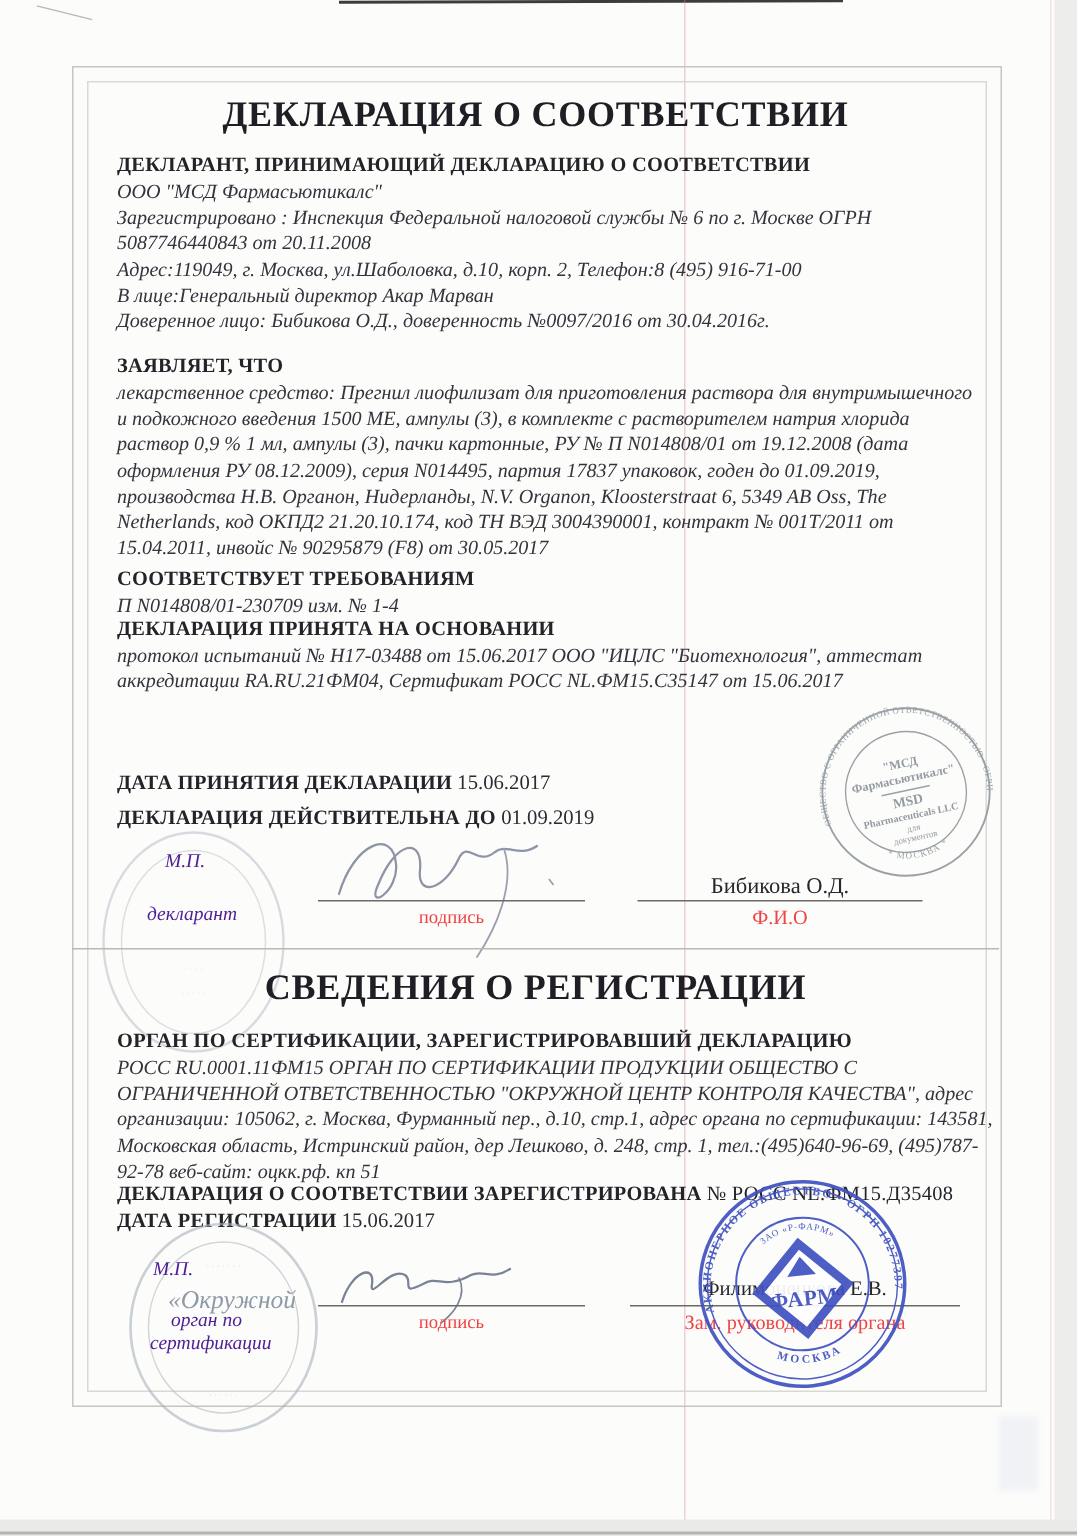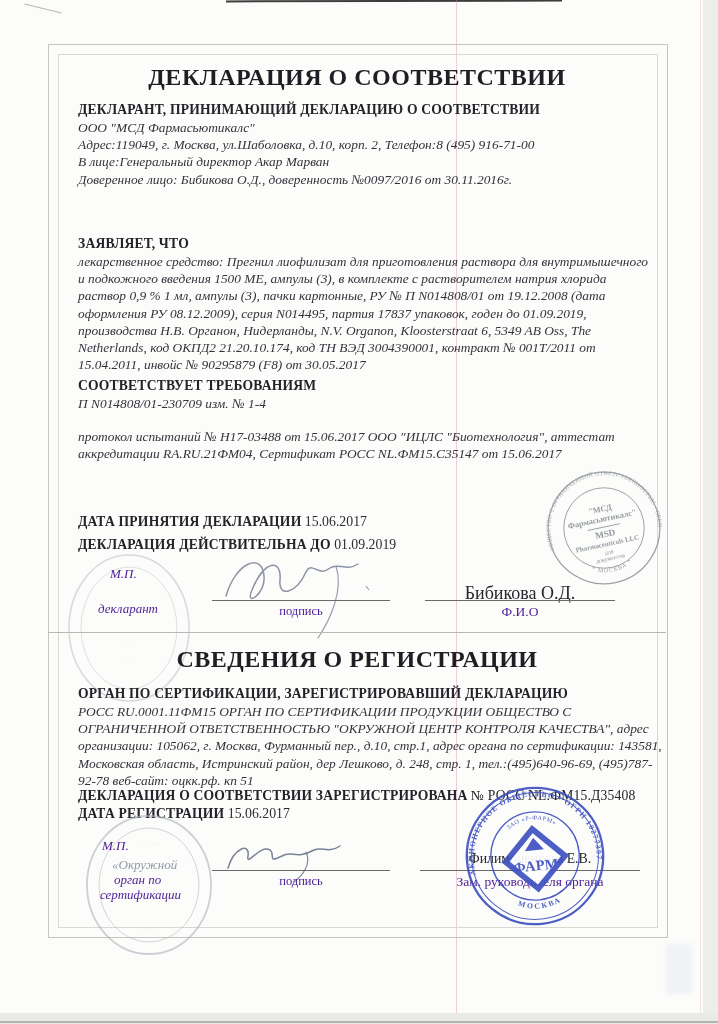--- a/index.html
+++ b/index.html
@@ -14,21 +14,21 @@
   .frame-inner{border:1px solid #d9d8d2;}
   .doc-title{
     width:618px;text-align:center;font-weight:bold;font-size:24px;
     letter-spacing:.5px;color:#1e1e24;
   }
   .h{font-weight:bold;font-size:13.6px;color:#23232a;letter-spacing:.2px;}
   .i{font-style:italic;font-size:13.4px;line-height:17.2px;color:#33333d;}
   .val{font-weight:normal;}
   .block{width:578px;}
   .sig-line{border-bottom:1px solid #6a6a66;height:0;}
-  .sig-label{font-size:12.5px;text-align:center;color:#4c1d95;}
+  .sig-label{font-size:12.5px;text-align:center;color:#ef4444;}
   .mp{font-style:italic;font-size:13px;color:#4c1d95;}
   .stampword{color:#8f9aa8;}
   .divider{background:#b9b8b2;height:1px;}
   .artifact{pointer-events:none;}
   svg text{font-family:"Liberation Serif","DejaVu Serif",serif;}
 </style>
 </head>
 <body>
 
 <div id="canvas">
@@ -43,30 +43,32 @@
   <div class="abs artifact" style="left:666px;top:944px;width:26px;height:50px;background:rgba(90,110,200,.07);filter:blur(2px);"></div>
 
   <div class="abs frame" style="left:48px;top:44px;width:618px;height:892px;"></div>
   <div class="abs frame-inner" style="left:58px;top:54px;width:598px;height:872px;"></div>
 
   <div class="abs doc-title" style="left:48px;top:64px;">ДЕКЛАРАЦИЯ О СООТВЕТСТВИИ</div>
 
   <div class="abs h" style="left:78px;top:102px;">ДЕКЛАРАНТ, ПРИНИМАЮЩИЙ ДЕКЛАРАЦИЮ О СООТВЕТСТВИИ</div>
   <div class="abs block" style="left:78px;top:119px;">
     <div class="i">ООО "МСД Фармасьютикалс"</div>
+    <div class="i">Зарегистрировано : Инспекция Федеральной налоговой службы № 6 по г. Москве ОГРН 5087746440843 от 20.11.2008</div>
     <div class="i">Адрес:119049, г. Москва, ул.Шаболовка, д.10, корп. 2, Телефон:8 (495) 916-71-00</div>
     <div class="i">В лице:Генеральный директор Акар Марван</div>
-    <div class="i">Доверенное лицо: Бибикова О.Д., доверенность №0097/2016 от 30.11.2016г.</div>
+    <div class="i">Доверенное лицо: Бибикова О.Д., доверенность №0097/2016 от 30.04.2016г.</div>
   </div>
 
   <div class="abs h" style="left:78px;top:236px;">ЗАЯВЛЯЕТ, ЧТО</div>
   <div class="abs block i" style="left:78px;top:253px;">лекарственное средство: Прегнил лиофилизат для приготовления раствора для внутримышечного и подкожного введения 1500 МЕ, ампулы (3), в комплекте с растворителем натрия хлорида раствор 0,9 % 1 мл, ампулы (3), пачки картонные, РУ № П N014808/01 от 19.12.2008 (дата оформления РУ 08.12.2009), серия N014495, партия 17837 упаковок, годен до 01.09.2019, производства Н.В. Органон, Нидерланды, N.V. Organon, Kloosterstraat 6, 5349 AB Oss, The Netherlands, код ОКПД2 21.20.10.174, код ТН ВЭД 3004390001, контракт № 001Т/2011 от 15.04.2011, инвойс № 90295879 (F8) от 30.05.2017</div>
 
   <div class="abs h" style="left:78px;top:378px;">СООТВЕТСТВУЕТ ТРЕБОВАНИЯМ</div>
   <div class="abs i" style="left:78px;top:395px;">П N014808/01-230709 изм. № 1-4</div>
+  <div class="abs h" style="left:78px;top:411px;">ДЕКЛАРАЦИЯ ПРИНЯТА НА ОСНОВАНИИ</div>
   <div class="abs block i" style="left:78px;top:428px;">протокол испытаний № Н17-03488 от 15.06.2017 ООО "ИЦЛС "Биотехнология", аттестат аккредитации RA.RU.21ФМ04, Сертификат РОСС NL.ФМ15.С35147 от 15.06.2017</div>
 
   <div class="abs" style="left:78px;top:514px;font-size:13.8px;">
     <span class="h">ДАТА ПРИНЯТИЯ ДЕКЛАРАЦИИ</span>
     <span class="val">15.06.2017</span>
   </div>
   <div class="abs" style="left:78px;top:537px;font-size:13.8px;">
     <span class="h">ДЕКЛАРАЦИЯ ДЕЙСТВИТЕЛЬНА ДО</span>
     <span class="val">01.09.2019</span>
   </div>
@@ -85,21 +87,21 @@
   <div class="abs mp" style="left:98px;top:601px;">декларант</div>
 
   <svg class="abs" style="left:218px;top:548px;" width="185" height="95" viewBox="0 0 185 95">
     <path d="M8,48 C18,14 44,4 46,28 C48,46 26,60 34,42 C46,12 64,10 62,32 C60,50 78,46 88,24 C94,12 100,30 112,20 C120,14 128,24 140,16" fill="none" stroke="#8e94a6" stroke-width="1.5" stroke-linecap="round"></path>
     <path d="M118,18 C126,42 112,72 100,90" fill="none" stroke="#9aa0b0" stroke-width="1.2" stroke-linecap="round"></path>
     <path d="M148,38 l3,4" stroke="#9aa0b0" stroke-width="1.2"></path>
   </svg>
   <div class="abs sig-line" style="left:212px;top:600px;width:178px;"></div>
   <div class="abs sig-label" style="left:212px;top:604px;width:178px;">подпись</div>
 
-  <div class="abs" style="left:425px;top:583px;width:190px;text-align:center;font-size:18px;color:#26262e;">Бибикова О.Д.</div>
+  <div class="abs" style="left:425px;top:583px;width:190px;text-align:center;font-size:15px;color:#26262e;">Бибикова О.Д.</div>
   <div class="abs sig-line" style="left:425px;top:600px;width:190px;"></div>
   <div class="abs sig-label" style="left:425px;top:604px;width:190px;font-size:13.5px;">Ф.И.О</div>
 
   <svg class="abs" style="left:540px;top:464px;opacity:.88;transform:rotate(-12deg);" width="128" height="128" viewBox="0 0 140 140">
     <defs>
       <path id="msdTop" d="M 12,82 A 59,59 0 1 1 128,82"></path>
       <path id="msdBottom" d="M 26,86 A 46,46 0 0 0 114,86"></path>
     </defs>
     <circle cx="70" cy="70" r="61" fill="none" stroke="#8d959c" stroke-width="1.4"></circle>
     <circle cx="70" cy="70" r="44" fill="none" stroke="#8d959c" stroke-width="1"></circle>
@@ -138,21 +140,21 @@
   <svg class="abs" style="left:82px;top:812px;opacity:.6;" width="134" height="146" viewBox="0 0 134 146">
     <ellipse cx="67" cy="73" rx="62" ry="69" fill="none" stroke="#a9b4bd" stroke-width="1.8"></ellipse>
     <ellipse cx="67" cy="73" rx="50" ry="57" fill="none" stroke="#b2bcc4" stroke-width="1"></ellipse>
     <g fill="#aeb8c1" font-size="6" text-anchor="middle" opacity=".8">
       <text x="67" y="34">· · · · · · ·</text>
       <text x="67" y="120">· · · · · ·</text>
     </g>
   </svg>
 
   <div class="abs mp" style="left:102px;top:838px;">М.П.</div>
-  <div class="abs mp stampword" style="left:112px;top:857px;font-size:13px;">«Окружной</div>
+  <div class="abs mp stampword" style="left:112px;top:857px;font-size:17px;">«Окружной</div>
   <div class="abs mp" style="left:114px;top:872px;">орган по</div>
   <div class="abs mp" style="left:100px;top:887px;">сертификации</div>
 
   <svg class="abs" style="left:222px;top:838px;" width="160" height="50" viewBox="0 0 160 50">
     <path d="M6,30 C12,10 28,4 26,18 C24,30 38,6 48,12 C54,16 44,26 60,18 C70,12 74,22 92,12 C100,8 106,16 118,8" fill="none" stroke="#7a8296" stroke-width="1.5" stroke-linecap="round"></path>
     <path d="M84,14 C90,26 80,38 72,44" fill="none" stroke="#7a8296" stroke-width="1.1" stroke-linecap="round"></path>
   </svg>
   <div class="abs sig-line" style="left:212px;top:870px;width:178px;"></div>
   <div class="abs sig-label" style="left:212px;top:874px;width:178px;">подпись</div>
 

